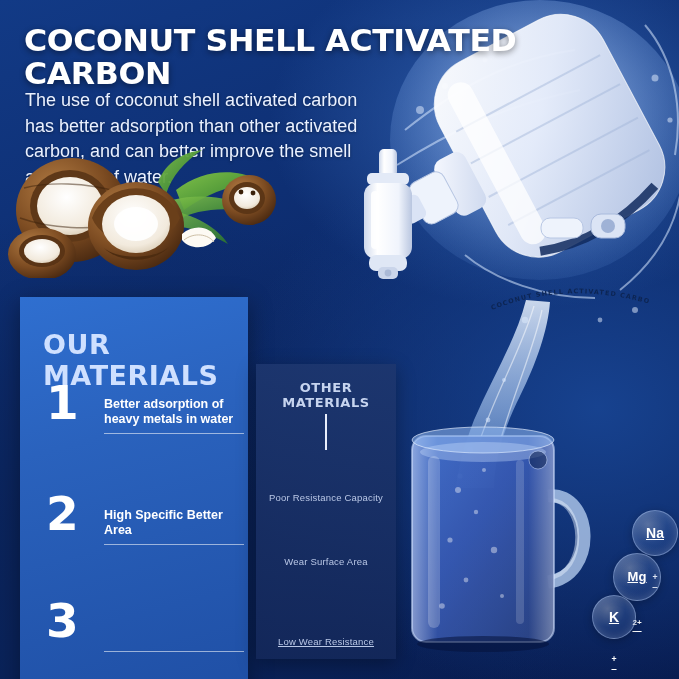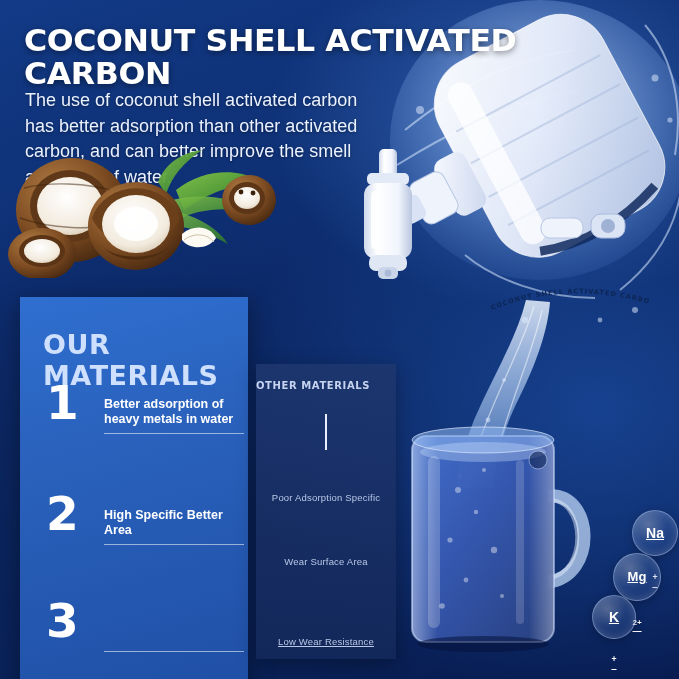--- a/index.html
+++ b/index.html
@@ -69,22 +69,22 @@
     background:rgba(255,255,255,.55);
   }
 
   
   .panel-other{
     position:absolute;left:256px;top:364px;width:140px;height:295px;
     background:linear-gradient(180deg,rgba(29,54,110,.92) 0%,rgba(20,40,90,.88) 100%);
     box-shadow:0 5px 18px rgba(0,0,0,.3);
   }
   .panel-other .otitle{
-    position:absolute;left:0;top:16px;width:140px;text-align:left;
-    color:#c6d4ef;font-size:10px;font-weight:bold;letter-spacing:.6px;
+    position:absolute;left:0;top:16px;width:140px;text-align:center;
+    color:#c6d4ef;font-size:13px;font-weight:bold;letter-spacing:.6px;
     font-family:"DejaVu Sans", sans-serif;text-transform:uppercase;
   }
   .panel-other .obar{
     position:absolute;left:50%;margin-left:-1px;top:50px;width:2px;height:36px;
     background:#e8eefc;
   }
   .orow{
     position:absolute;left:0;width:140px;text-align:center;
     color:#b9c7e6;font-size:9.5px;letter-spacing:.2px;
   }
@@ -303,21 +303,21 @@
 
     <div class="item" style="top:310px;">
       <div class="num">3</div>
       <div class="rule"></div>
     </div>
   </div>
 
   <div class="panel-other">
     <div class="otitle">OTHER MATERIALS</div>
     <div class="obar"></div>
-    <div class="orow" style="top:128px;">Poor Adsorption Specific</div>
+    <div class="orow" style="top:128px;">Poor Resistance Capacity</div>
     <div class="orow" style="top:192px;">Wear Surface Area</div>
     <div class="orow" style="top:272px;text-decoration:underline;">Low Wear Resistance</div>
   </div>
 
   <svg class="cup" viewBox="0 0 200 255">
     <defs>
       <linearGradient id="waterG" x1="0" y1="0" x2="1" y2="1">
         <stop offset="0%" stop-color="#2f62c9" stop-opacity=".95"></stop>
         <stop offset="45%" stop-color="#1f45a8" stop-opacity=".95"></stop>
         <stop offset="100%" stop-color="#102a70" stop-opacity=".95"></stop>

